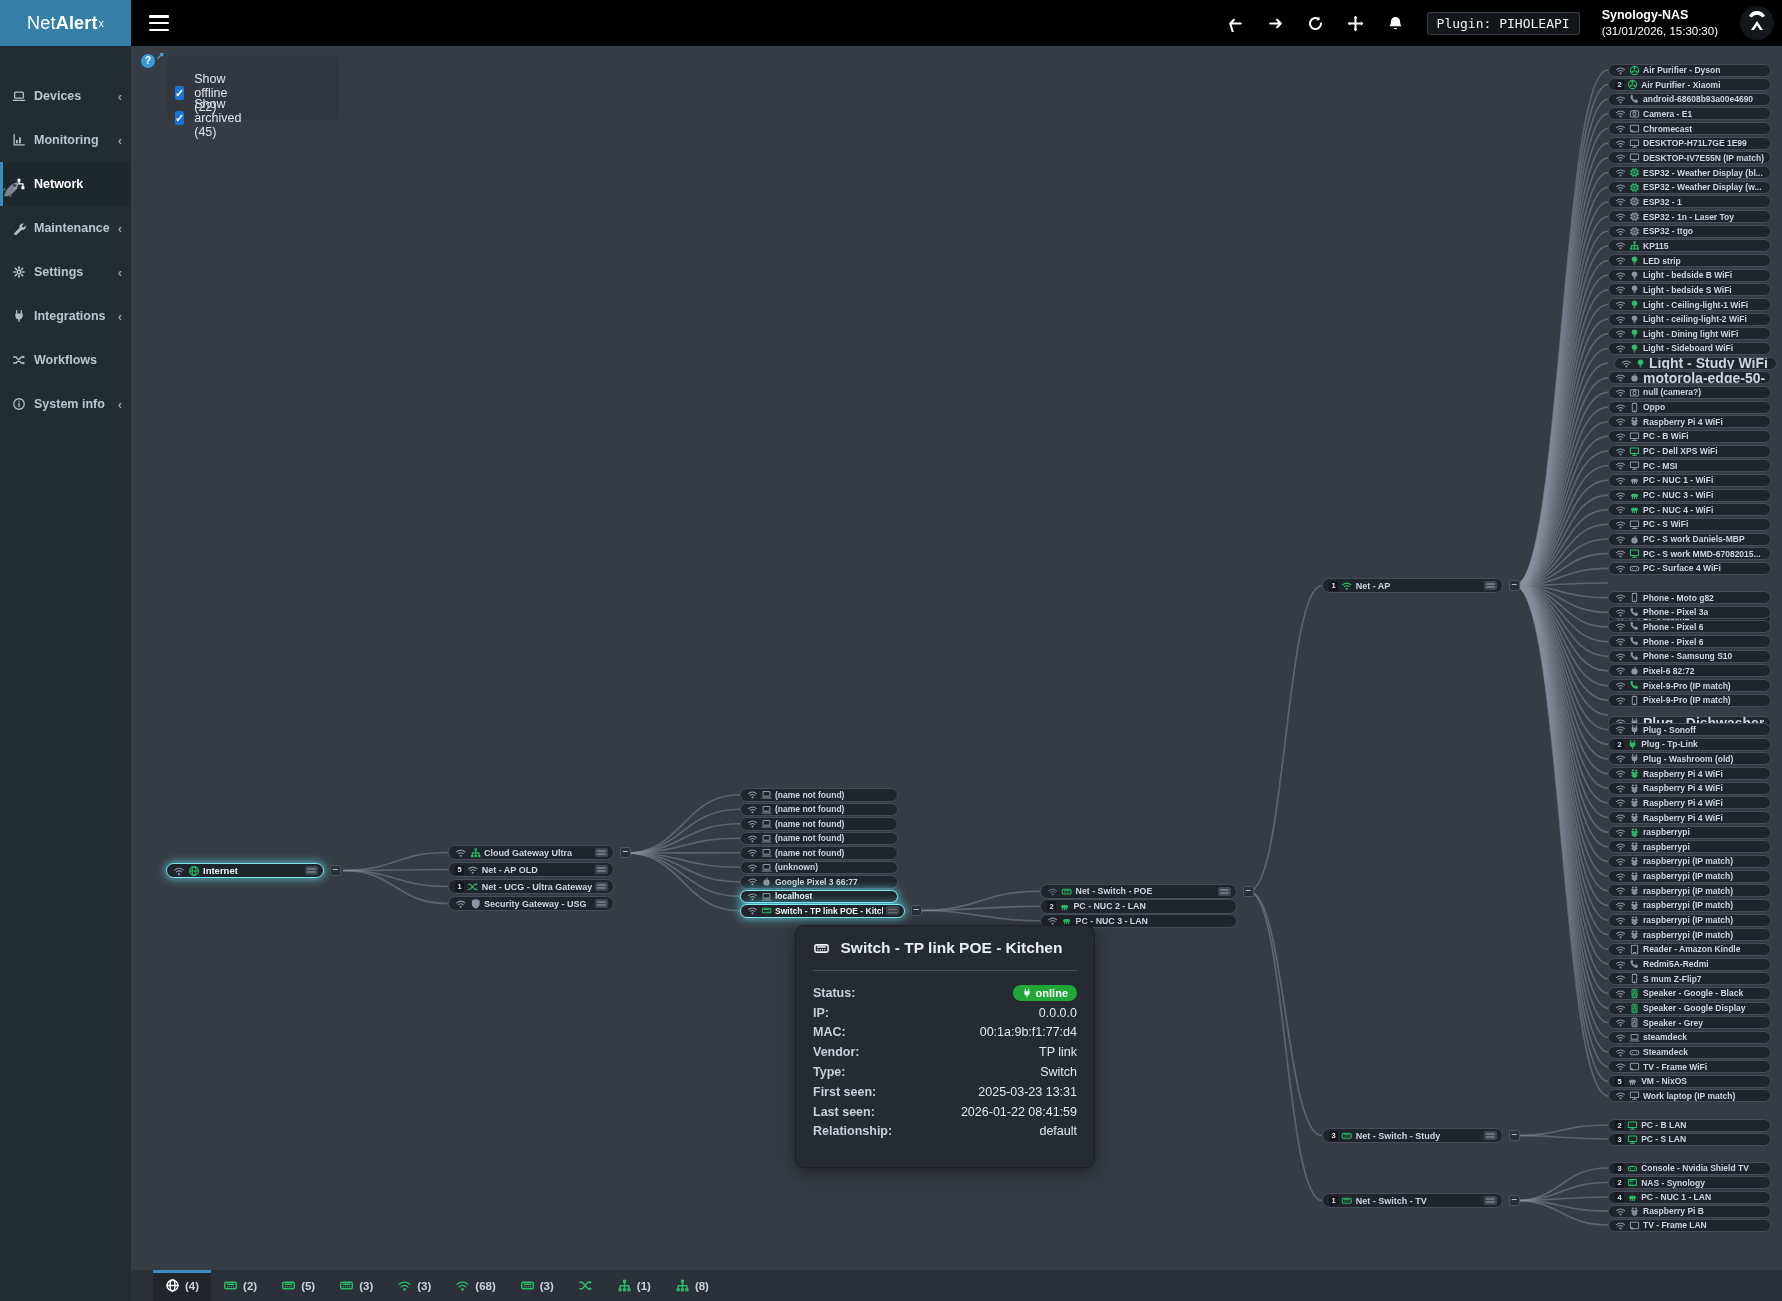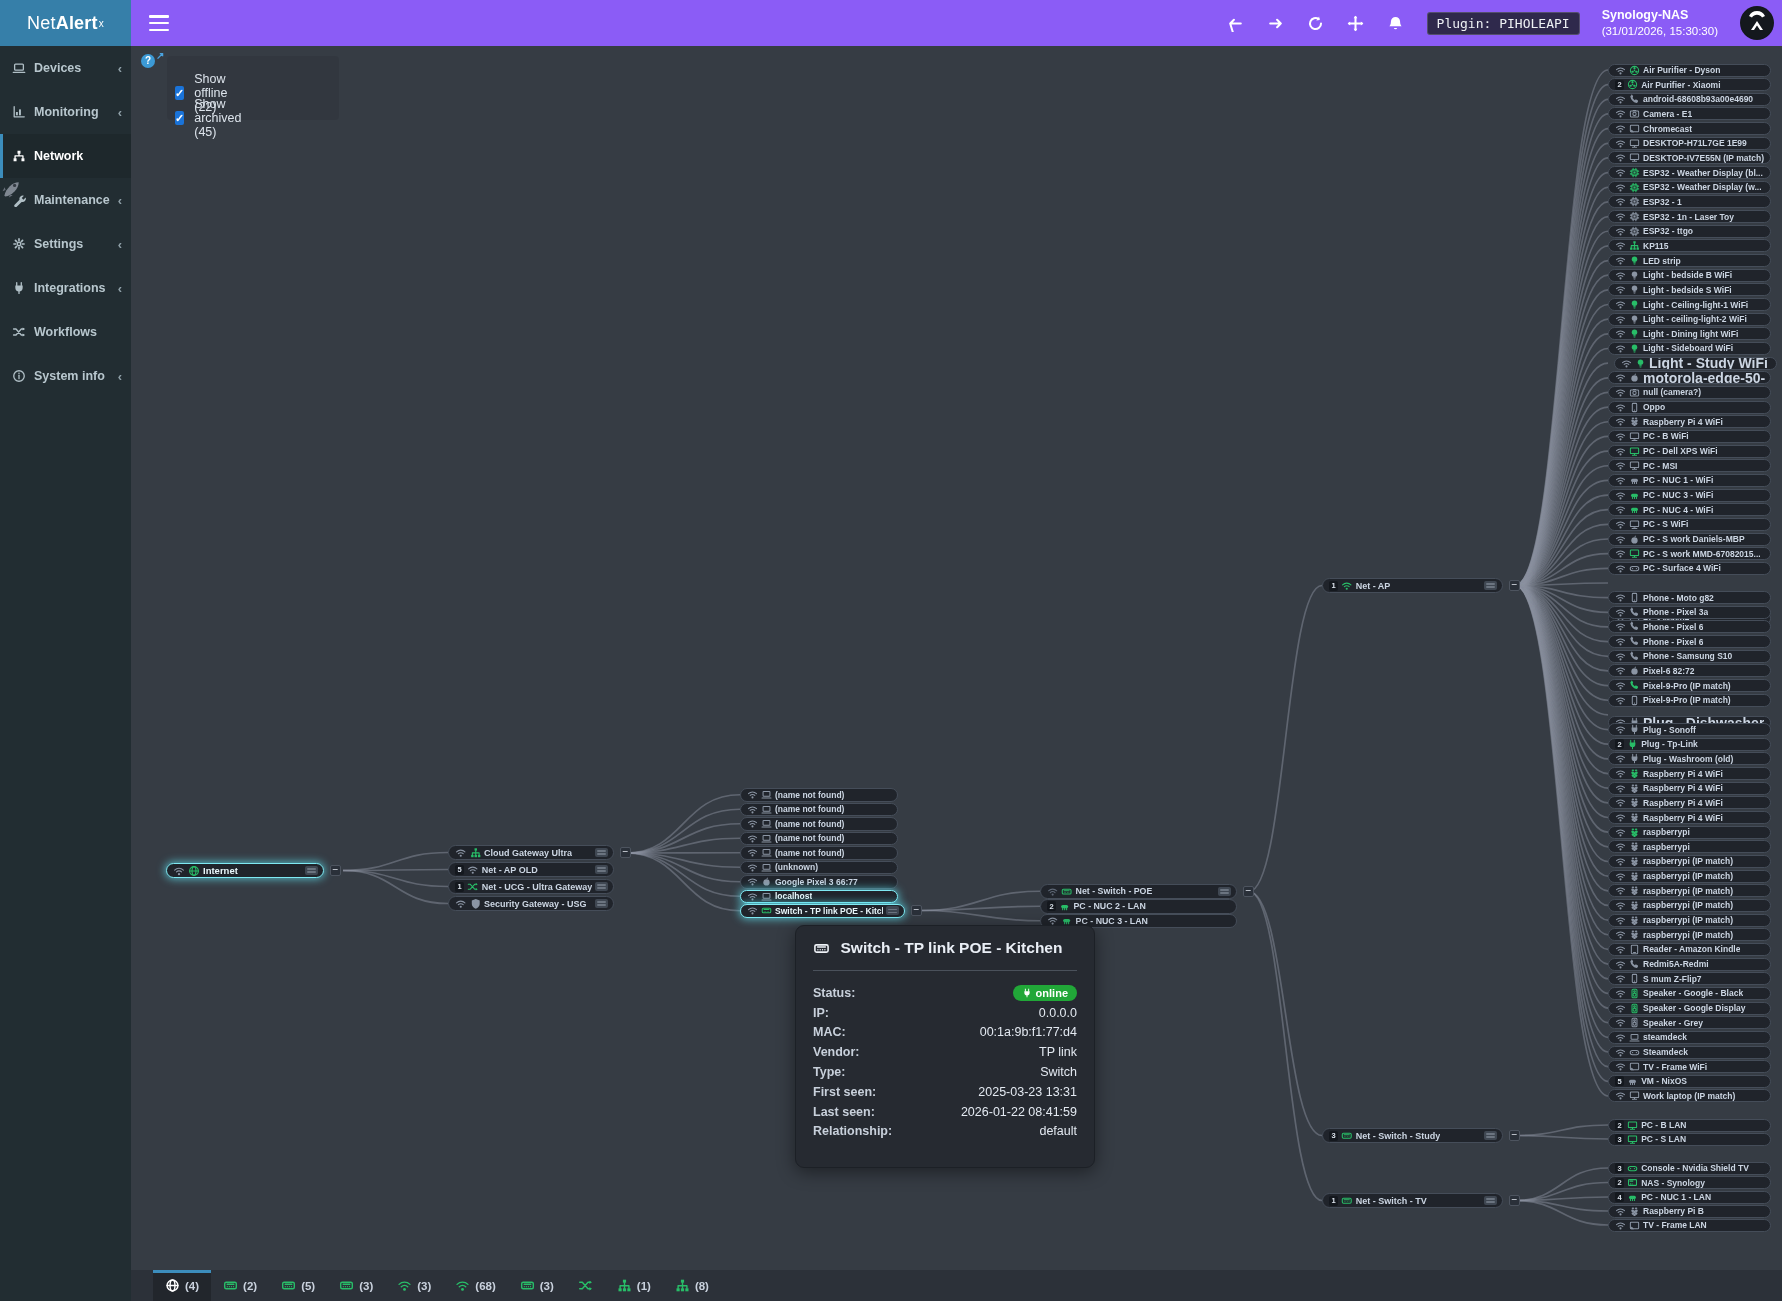--- a/index.html
+++ b/index.html
@@ -1,34 +1,34 @@
 <!DOCTYPE html>
 <html><head>
 <meta charset="utf-8">
 <style>
   html,body{margin:0;padding:0;background:#363c44;font-family:"Liberation Sans",sans-serif;}
   #app{position:relative;width:1782px;height:1301px;overflow:hidden;background:#363c44;}
 
   
-  .topbar{position:absolute;left:0;top:0;width:1782px;height:46px;background:#8b5cf6;z-index:40;}
+  .topbar{position:absolute;left:0;top:0;width:1782px;height:46px;background:#000000;z-index:40;}
   .logo{position:absolute;left:0;top:0;width:131px;height:46px;background:#367fa9;color:#fff;
         display:flex;align-items:center;justify-content:center;font-size:18px;letter-spacing:.2px;}
   .logo b{font-weight:bold;} .logo sup{font-size:10px;margin-left:1px;}
   .burger{position:absolute;left:149px;top:15px;width:20px;height:16px;display:flex;flex-direction:column;justify-content:space-between;cursor:pointer;}
   .burger i{display:block;height:2.5px;background:#fff;border-radius:1px;}
   .tb-right{position:absolute;right:8px;top:0;height:46px;display:flex;align-items:center;gap:22px;}
   .tb-ic{width:18px;height:18px;display:flex;align-items:center;justify-content:center;cursor:pointer;}
   .plugin-badge{font-family:"DejaVu Sans Mono",monospace;font-size:13px;color:#eef1f4;background:rgba(24,29,34,.8);
         border:1px solid rgba(255,255,255,.18);border-radius:3px;padding:3px 9px;}
   .host{color:#fff;line-height:1.3;text-align:left;}
   .host .hn{font-size:12.5px;font-weight:bold;} .host .ht{font-size:11.5px;}
   .avatar{width:34px;height:34px;border-radius:50%;background:#14181d;display:flex;align-items:center;justify-content:center;}
 
   
-  .sidebar{position:absolute;left:0;top:46px;width:131px;bottom:0;background:#222d32;z-index:30;padding-top:0;box-sizing:border-box;}
+  .sidebar{position:absolute;left:0;top:46px;width:131px;bottom:0;background:#222d32;z-index:30;padding-top:28px;box-sizing:border-box;}
   .side-item{height:44px;display:flex;align-items:center;gap:8px;padding:0 9px 0 12px;color:#b8c7ce;font-size:12.5px;font-weight:bold;cursor:pointer;}
   .side-item .chev{margin-left:auto;font-size:13px;font-weight:bold;color:#8fa0a8;}
   .side-item.active{background:#1e282c;color:#fff;border-left:3px solid #3c8dbc;padding-left:9px;}
   .rocket{position:absolute;left:1px;top:176px;z-index:35;opacity:.9;}
 
   
   .canvas{position:absolute;left:131px;top:46px;width:1651px;height:1255px;background:#363c44;overflow:hidden;z-index:10;}
   #edges{position:absolute;left:0;top:0;pointer-events:none;}
   #edges path{fill:none;stroke:#8b93a0;stroke-opacity:.48;stroke-width:1.7px;}
 

